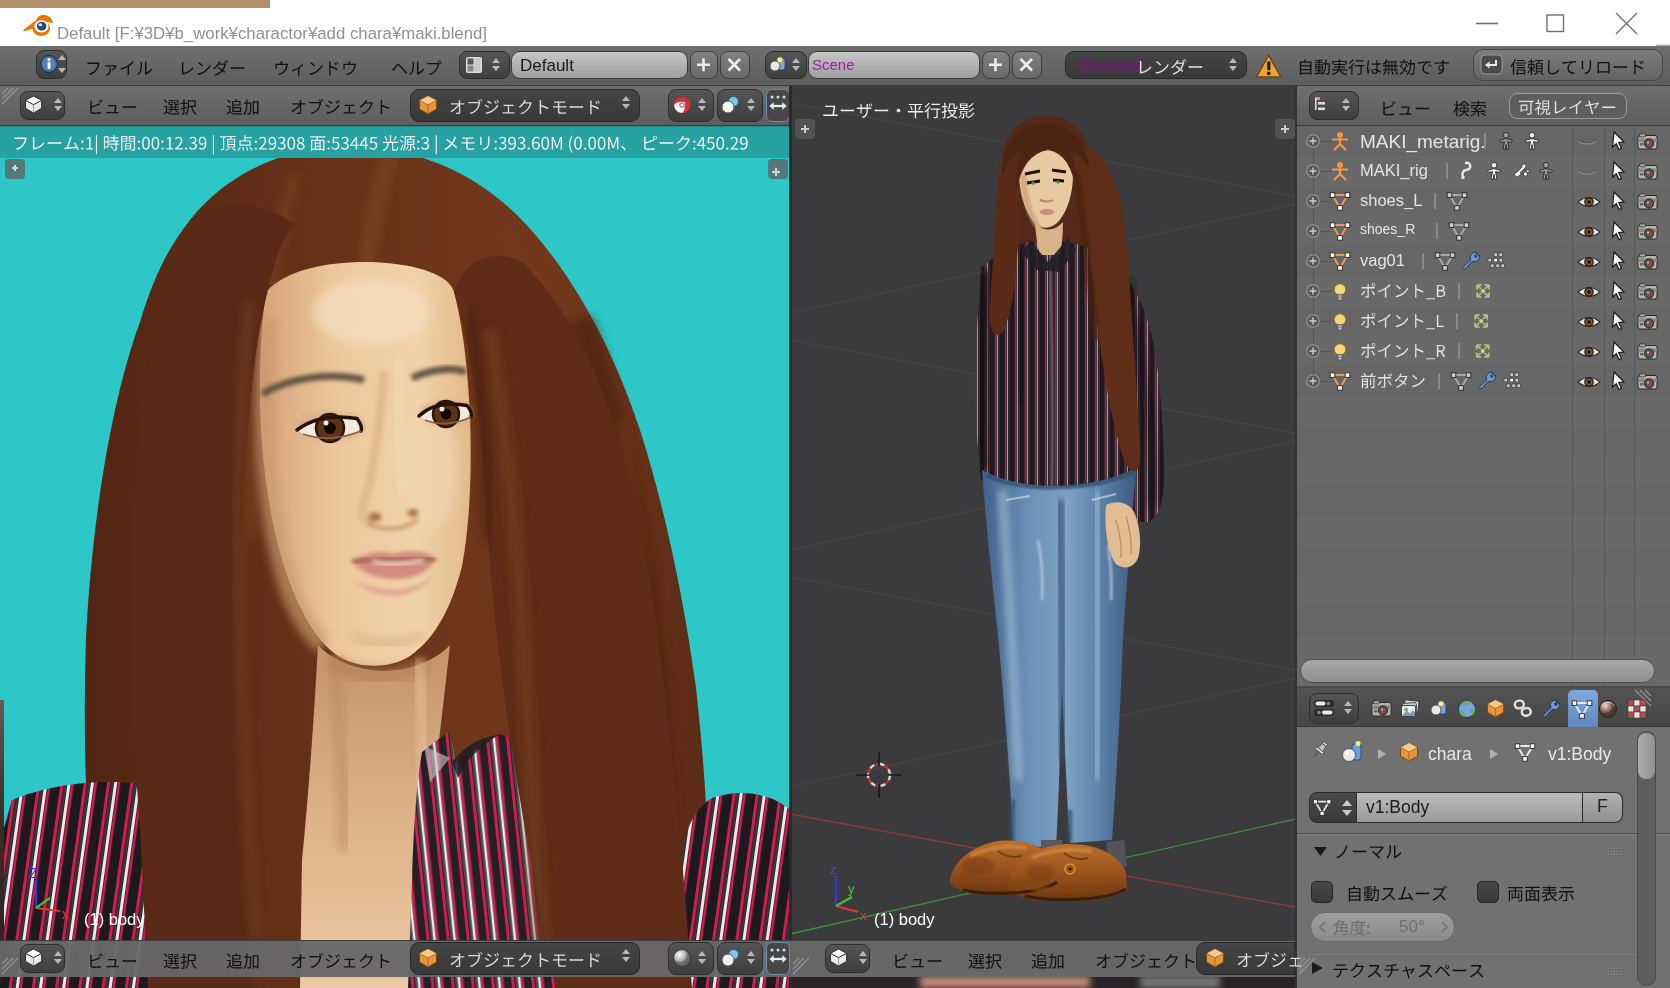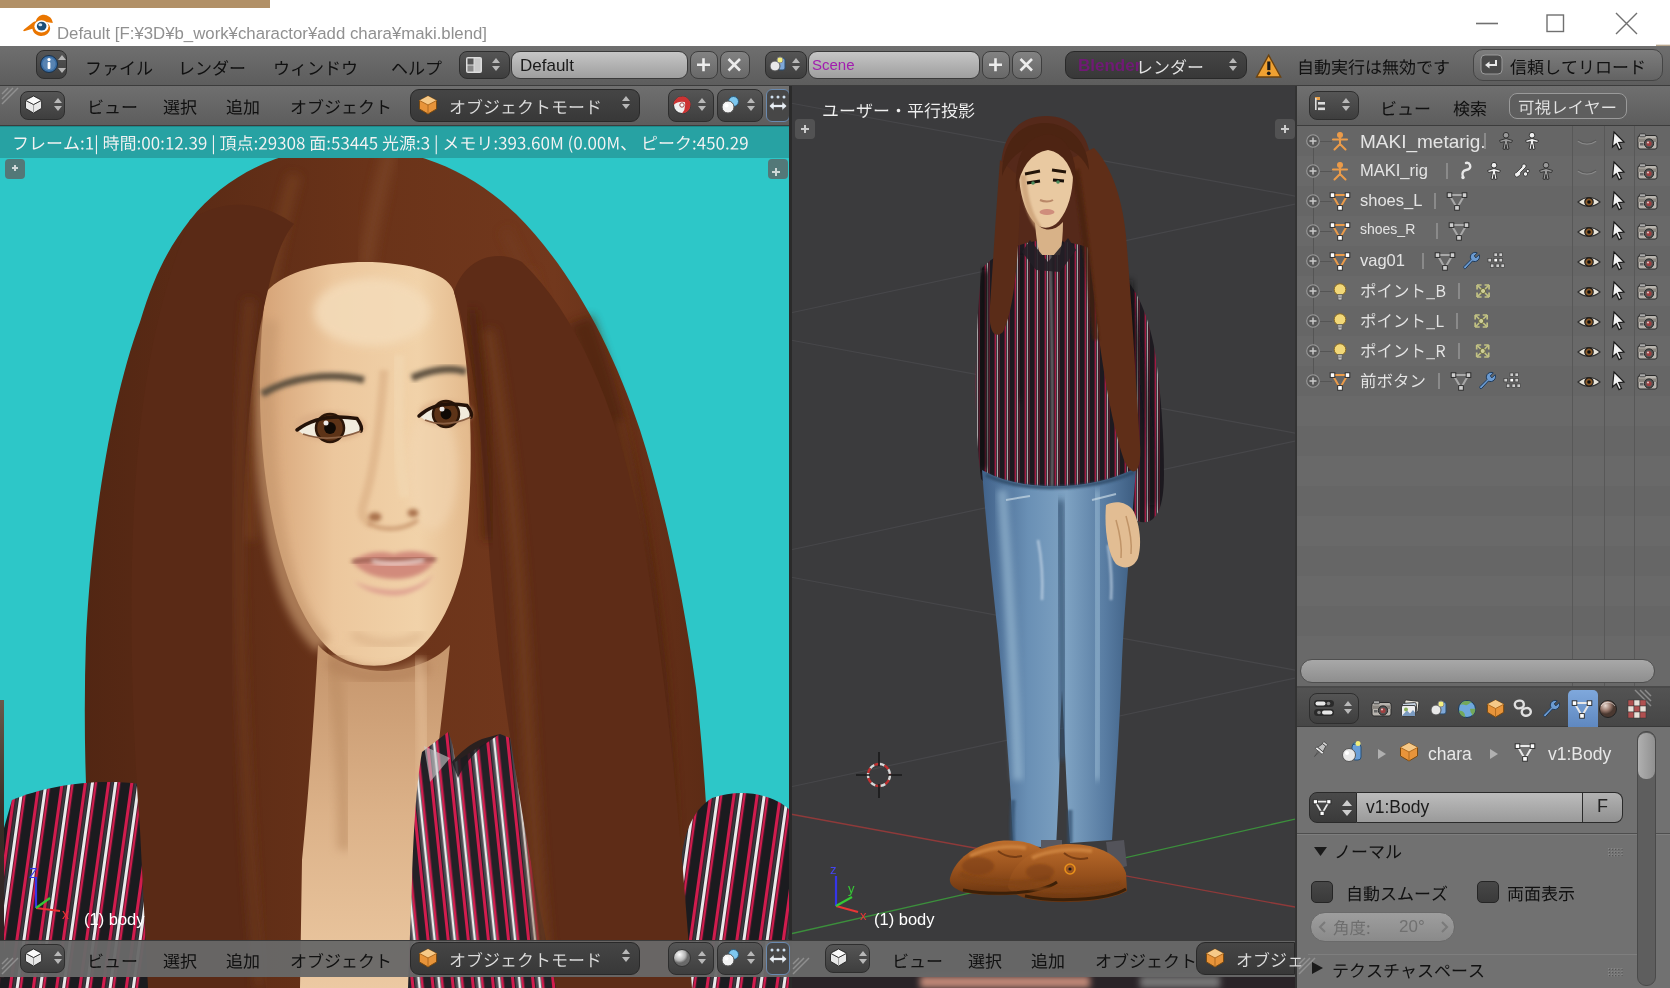--- a/index.html
+++ b/index.html
@@ -319,21 +319,21 @@
 <div class="abs" style="left:1309px;top:792px;width:48px;height:31px;background:linear-gradient(#4a4a4a,#3a3a3a);border:1px solid #2a2a2a;border-radius:8px 0 0 8px;box-sizing:border-box"></div>
 <div class="abs" style="left:1357px;top:792px;width:226px;height:31px;background:linear-gradient(#bcbcbc,#9a9a9a);border:1px solid #2a2a2a;border-left:none;box-sizing:border-box"></div>
 <div style="position:absolute;left:1366px;top:797px;font-size:17.5px;color:#1a1a1a;font-weight:400;letter-spacing:0;white-space:pre">v1:Body</div>
 <div class="abs" style="left:1583px;top:792px;width:40px;height:31px;background:linear-gradient(#b2b2b2,#909090);border:1px solid #2a2a2a;border-left:none;border-radius:0 8px 8px 0;box-sizing:border-box"></div>
 <div style="position:absolute;left:1597px;top:796px;font-size:18px;color:#222;font-weight:400;letter-spacing:0;white-space:pre">F</div>
 <div class="abs" style="left:1295px;top:833px;width:375px;height:1px;background:#4e4e4e"></div>
 <div class="abs" style="left:1295px;top:834px;width:375px;height:1px;background:#7e7e7e"></div>
 <div class="abs" style="left:1311px;top:881px;width:22px;height:22px;background:linear-gradient(#474747,#3a3a3a);border:1px solid #252525;border-radius:5px;box-sizing:border-box"></div>
 <div class="abs" style="left:1477px;top:881px;width:22px;height:22px;background:linear-gradient(#474747,#3a3a3a);border:1px solid #252525;border-radius:5px;box-sizing:border-box"></div>
 <div class="abs" style="left:1310px;top:912px;width:145px;height:30px;background:linear-gradient(#9e9e9e,#8a8a8a);border:1px solid #6a6a6a;border-radius:15px;box-sizing:border-box"></div>
-<div style="position:absolute;left:1399px;top:917px;font-size:17px;color:#707070;font-weight:400;letter-spacing:0;white-space:pre">20°</div>
+<div style="position:absolute;left:1399px;top:917px;font-size:17px;color:#707070;font-weight:400;letter-spacing:0;white-space:pre">50°</div>
 <div class="abs" style="left:1308px;top:954px;width:330px;height:1px;background:#7e7e7e"></div>
 <div class="abs" style="left:1637px;top:731px;width:19px;height:255px;background:#5e5e5e;border-radius:9px;border:1px solid #4a4a4a;box-sizing:border-box"></div>
 <div class="abs" style="left:1638px;top:733px;width:17px;height:46px;background:linear-gradient(90deg,#b0b0b0,#909090);border-radius:8px"></div>
 <div class="abs" style="left:1295px;top:86px;width:2px;height:902px;background:#333"></div>
 <svg class="abs" style="left:0;top:0;pointer-events:none;z-index:50" width="1670" height="988" viewBox="0 0 1670 988">
 <g transform="translate(40,55) scale(1)">
       <circle cx="9" cy="9" r="8.5" fill="#3a6ea5" stroke="#18304a"></circle>
       <circle cx="9" cy="9" r="6.5" fill="#fff" opacity="0.15"></circle>
       <rect x="7.6" y="7" width="2.8" height="7" rx="1" fill="#fff"></rect>
       <circle cx="9" cy="4.6" r="1.6" fill="#fff"></circle>

